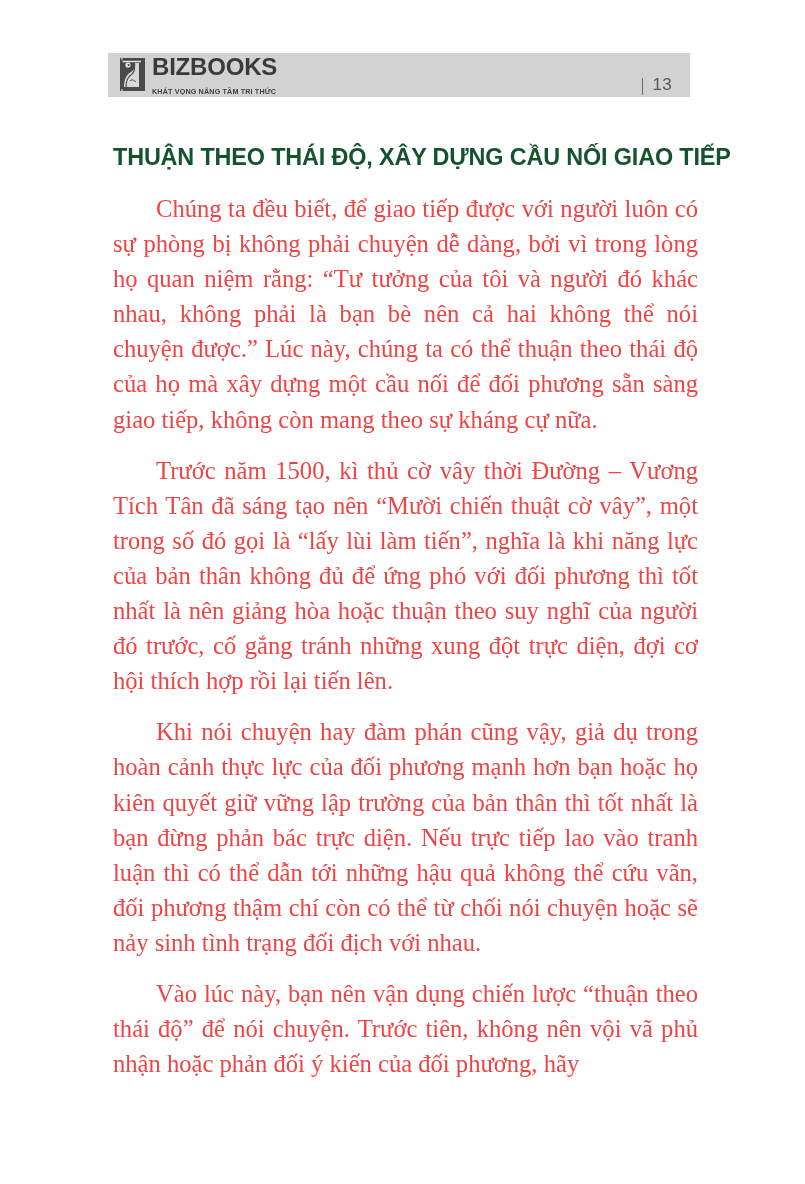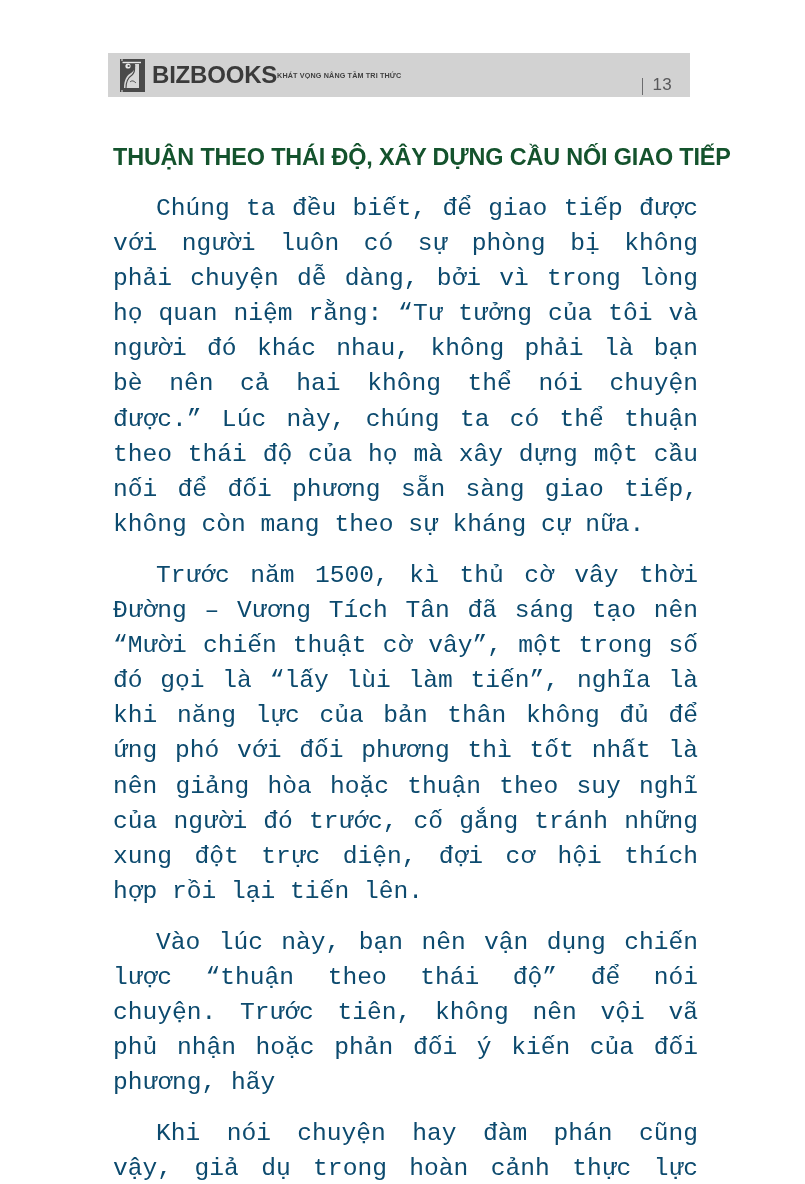--- a/index.html
+++ b/index.html
@@ -65,21 +65,21 @@
     background: #9a9a9a;
   }
   .brand-mark svg {
     position: absolute;
     left: 5px;
     top: 2px;
   }
 
   .brand-text {
     display: flex;
-    flex-direction: row;
+    flex-direction: column;
     justify-content: center;
     line-height: 1;
   }
   .brand-name {
     font-family: "Liberation Sans", sans-serif;
     font-weight: bold;
     font-size: 24px;
     letter-spacing: -0.2px;
     color: #3a3a3a;
     line-height: 24px;
@@ -138,24 +138,24 @@
   
   .body-copy {
     position: absolute;
     left: 113px;
     top: 191px;
     width: 585px;
   }
 
   .para {
     margin: 0 0 0 0;
-    font-family: Liberation Mono, monospace;
+    font-family: Liberation Serif, serif;
     font-size: 24.6px;
     line-height: 35.1px;
-    color: #0c4a6e;
+    color: #ef4444;
     text-align: justify;
     text-justify: inter-word;
     text-indent: 43px;
     hyphens: none;
   }
   .para + .para {
     margin-top: 16px;
   }
   .para:last-child {
     text-align: justify;
@@ -193,17 +193,17 @@
       <span class="page-num">13</span>
     </div>
 
   </div>
 
   <h1 class="chapter-title">THUẬN THEO THÁI ĐỘ, XÂY DỰNG CẦU NỐI GIAO TIẾP</h1>
 
   <div class="body-copy">
     <p class="para">Chúng ta đều biết, để giao tiếp được với người luôn có sự phòng bị không phải chuyện dễ dàng, bởi vì trong lòng họ quan niệm rằng: “Tư tưởng của tôi và người đó khác nhau, không phải là bạn bè nên cả hai không thể nói chuyện được.” Lúc này, chúng ta có thể thuận theo thái độ của họ mà xây dựng một cầu nối để đối phương sẵn sàng giao tiếp, không còn mang theo sự kháng cự nữa.</p>
     <p class="para">Trước năm 1500, kì thủ cờ vây thời Đường – Vương Tích Tân đã sáng tạo nên “Mười chiến thuật cờ vây”, một trong số đó gọi là “lấy lùi làm tiến”, nghĩa là khi năng lực của bản thân không đủ để ứng phó với đối phương thì tốt nhất là nên giảng hòa hoặc thuận theo suy nghĩ của người đó trước, cố gắng tránh những xung đột trực diện, đợi cơ hội thích hợp rồi lại tiến lên.</p>
+    <p class="para">Khi nói chuyện hay đàm phán cũng vậy, giả dụ trong hoàn cảnh thực lực của đối phương mạnh hơn bạn hoặc họ kiên quyết giữ vững lập trường của bản thân thì tốt nhất là bạn đừng phản bác trực diện. Nếu trực tiếp lao vào tranh luận thì có thể dẫn tới những hậu quả không thể cứu vãn, đối phương thậm chí còn có thể từ chối nói chuyện hoặc sẽ nảy sinh tình trạng đối địch với nhau.</p>
     <p class="para">Vào lúc này, bạn nên vận dụng chiến lược “thuận theo thái độ” để nói chuyện. Trước tiên, không nên vội vã phủ nhận hoặc phản đối ý kiến của đối phương, hãy</p>
-    <p class="para">Khi nói chuyện hay đàm phán cũng vậy, giả dụ trong hoàn cảnh thực lực của đối phương mạnh hơn bạn hoặc họ kiên quyết giữ vững lập trường của bản thân thì tốt nhất là bạn đừng phản bác trực diện. Nếu trực tiếp lao vào tranh luận thì có thể dẫn tới những hậu quả không thể cứu vãn, đối phương thậm chí còn có thể từ chối nói chuyện hoặc sẽ nảy sinh tình trạng đối địch với nhau.</p>
   </div>
 
 </div>
 
 </body></html>

